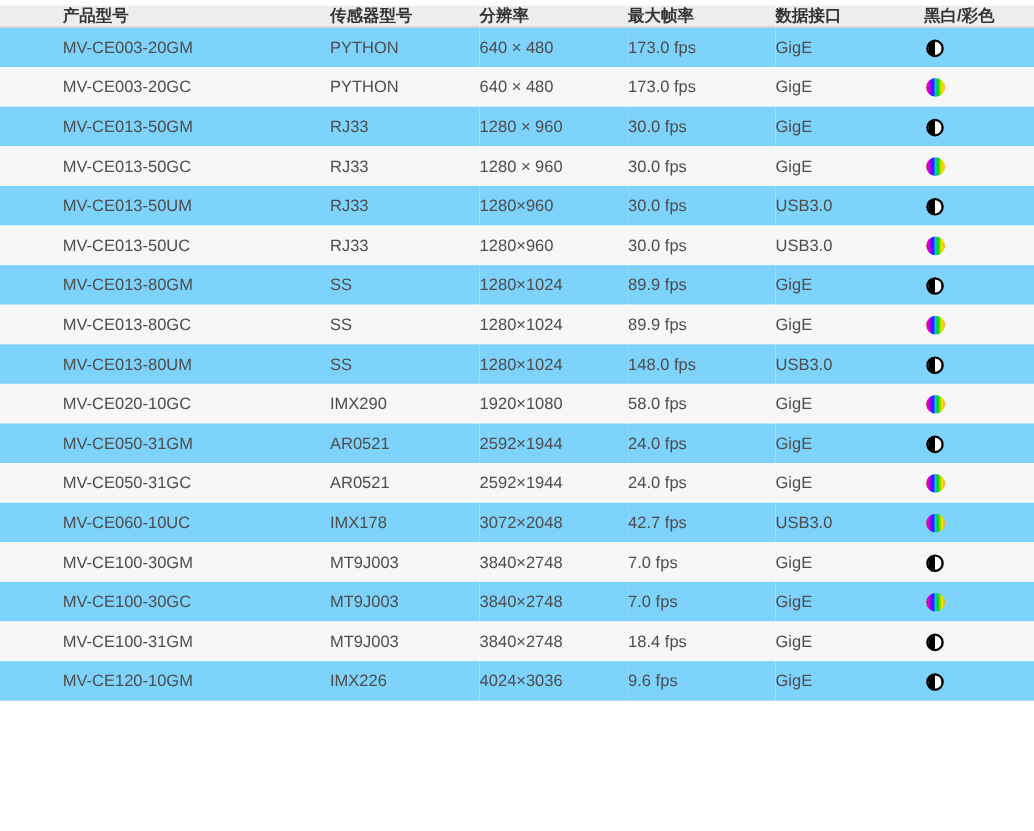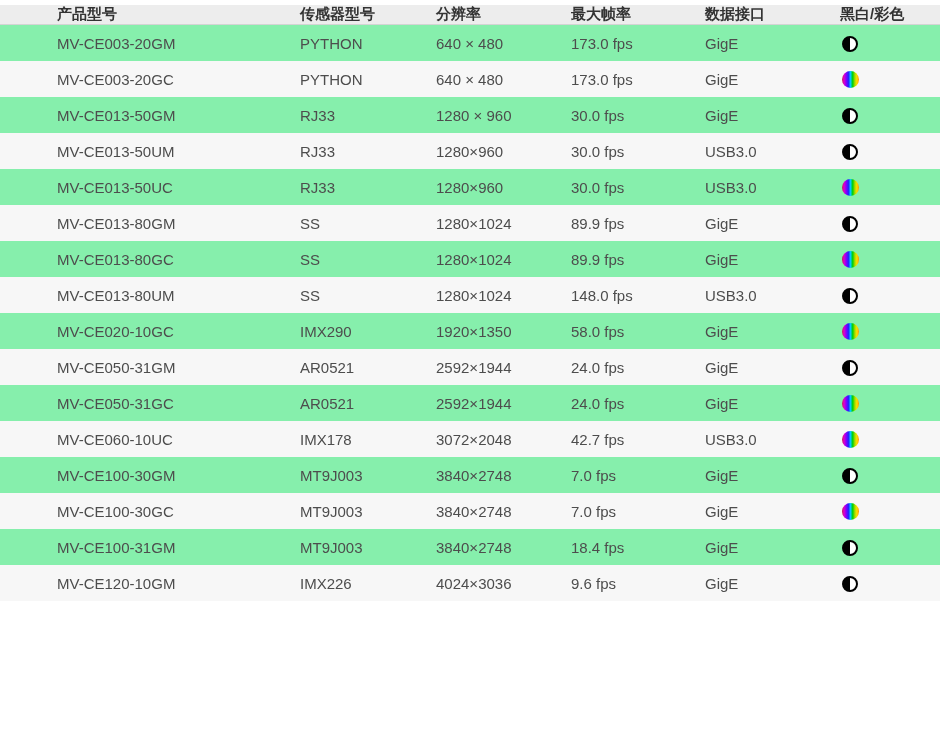--- a/index.html
+++ b/index.html
@@ -42,21 +42,21 @@
   tbody td {
     height: 36px;
     font-size: 15px;
     color: #4d4d4d;
     text-align: left;
     padding: 0;
     white-space: nowrap;
     vertical-align: middle;
   }
   th.first, td.first { padding-left: 57px; }
-  tbody tr { background: #86efac; }
+  tbody tr { background: #7dd3fc; }
   tbody tr:nth-child(even) { background: #f7f7f7; }
 
   .chroma-icon {
     display: inline-block;
     border-radius: 50%;
     vertical-align: middle;
     margin-left: 2px;
   }
   .chroma-icon.mono {
     width: 12px;
@@ -114,20 +114,28 @@
         </tr>
         <tr>
           <td class="first">MV-CE013-50GM</td>
           <td>RJ33</td>
           <td>1280 × 960</td>
           <td>30.0 fps</td>
           <td>GigE</td>
           <td><span class="chroma-icon mono"></span></td>
         </tr>
         <tr>
+          <td class="first">MV-CE013-50GC</td>
+          <td>RJ33</td>
+          <td>1280 × 960</td>
+          <td>30.0 fps</td>
+          <td>GigE</td>
+          <td><span class="chroma-icon color"></span></td>
+        </tr>
+        <tr>
           <td class="first">MV-CE013-50UM</td>
           <td>RJ33</td>
           <td>1280×960</td>
           <td>30.0 fps</td>
           <td>USB3.0</td>
           <td><span class="chroma-icon mono"></span></td>
         </tr>
         <tr>
           <td class="first">MV-CE013-50UC</td>
           <td>RJ33</td>
@@ -156,21 +164,21 @@
           <td class="first">MV-CE013-80UM</td>
           <td>SS</td>
           <td>1280×1024</td>
           <td>148.0 fps</td>
           <td>USB3.0</td>
           <td><span class="chroma-icon mono"></span></td>
         </tr>
         <tr>
           <td class="first">MV-CE020-10GC</td>
           <td>IMX290</td>
-          <td>1920×1350</td>
+          <td>1920×1080</td>
           <td>58.0 fps</td>
           <td>GigE</td>
           <td><span class="chroma-icon color"></span></td>
         </tr>
         <tr>
           <td class="first">MV-CE050-31GM</td>
           <td>AR0521</td>
           <td>2592×1944</td>
           <td>24.0 fps</td>
           <td>GigE</td>

